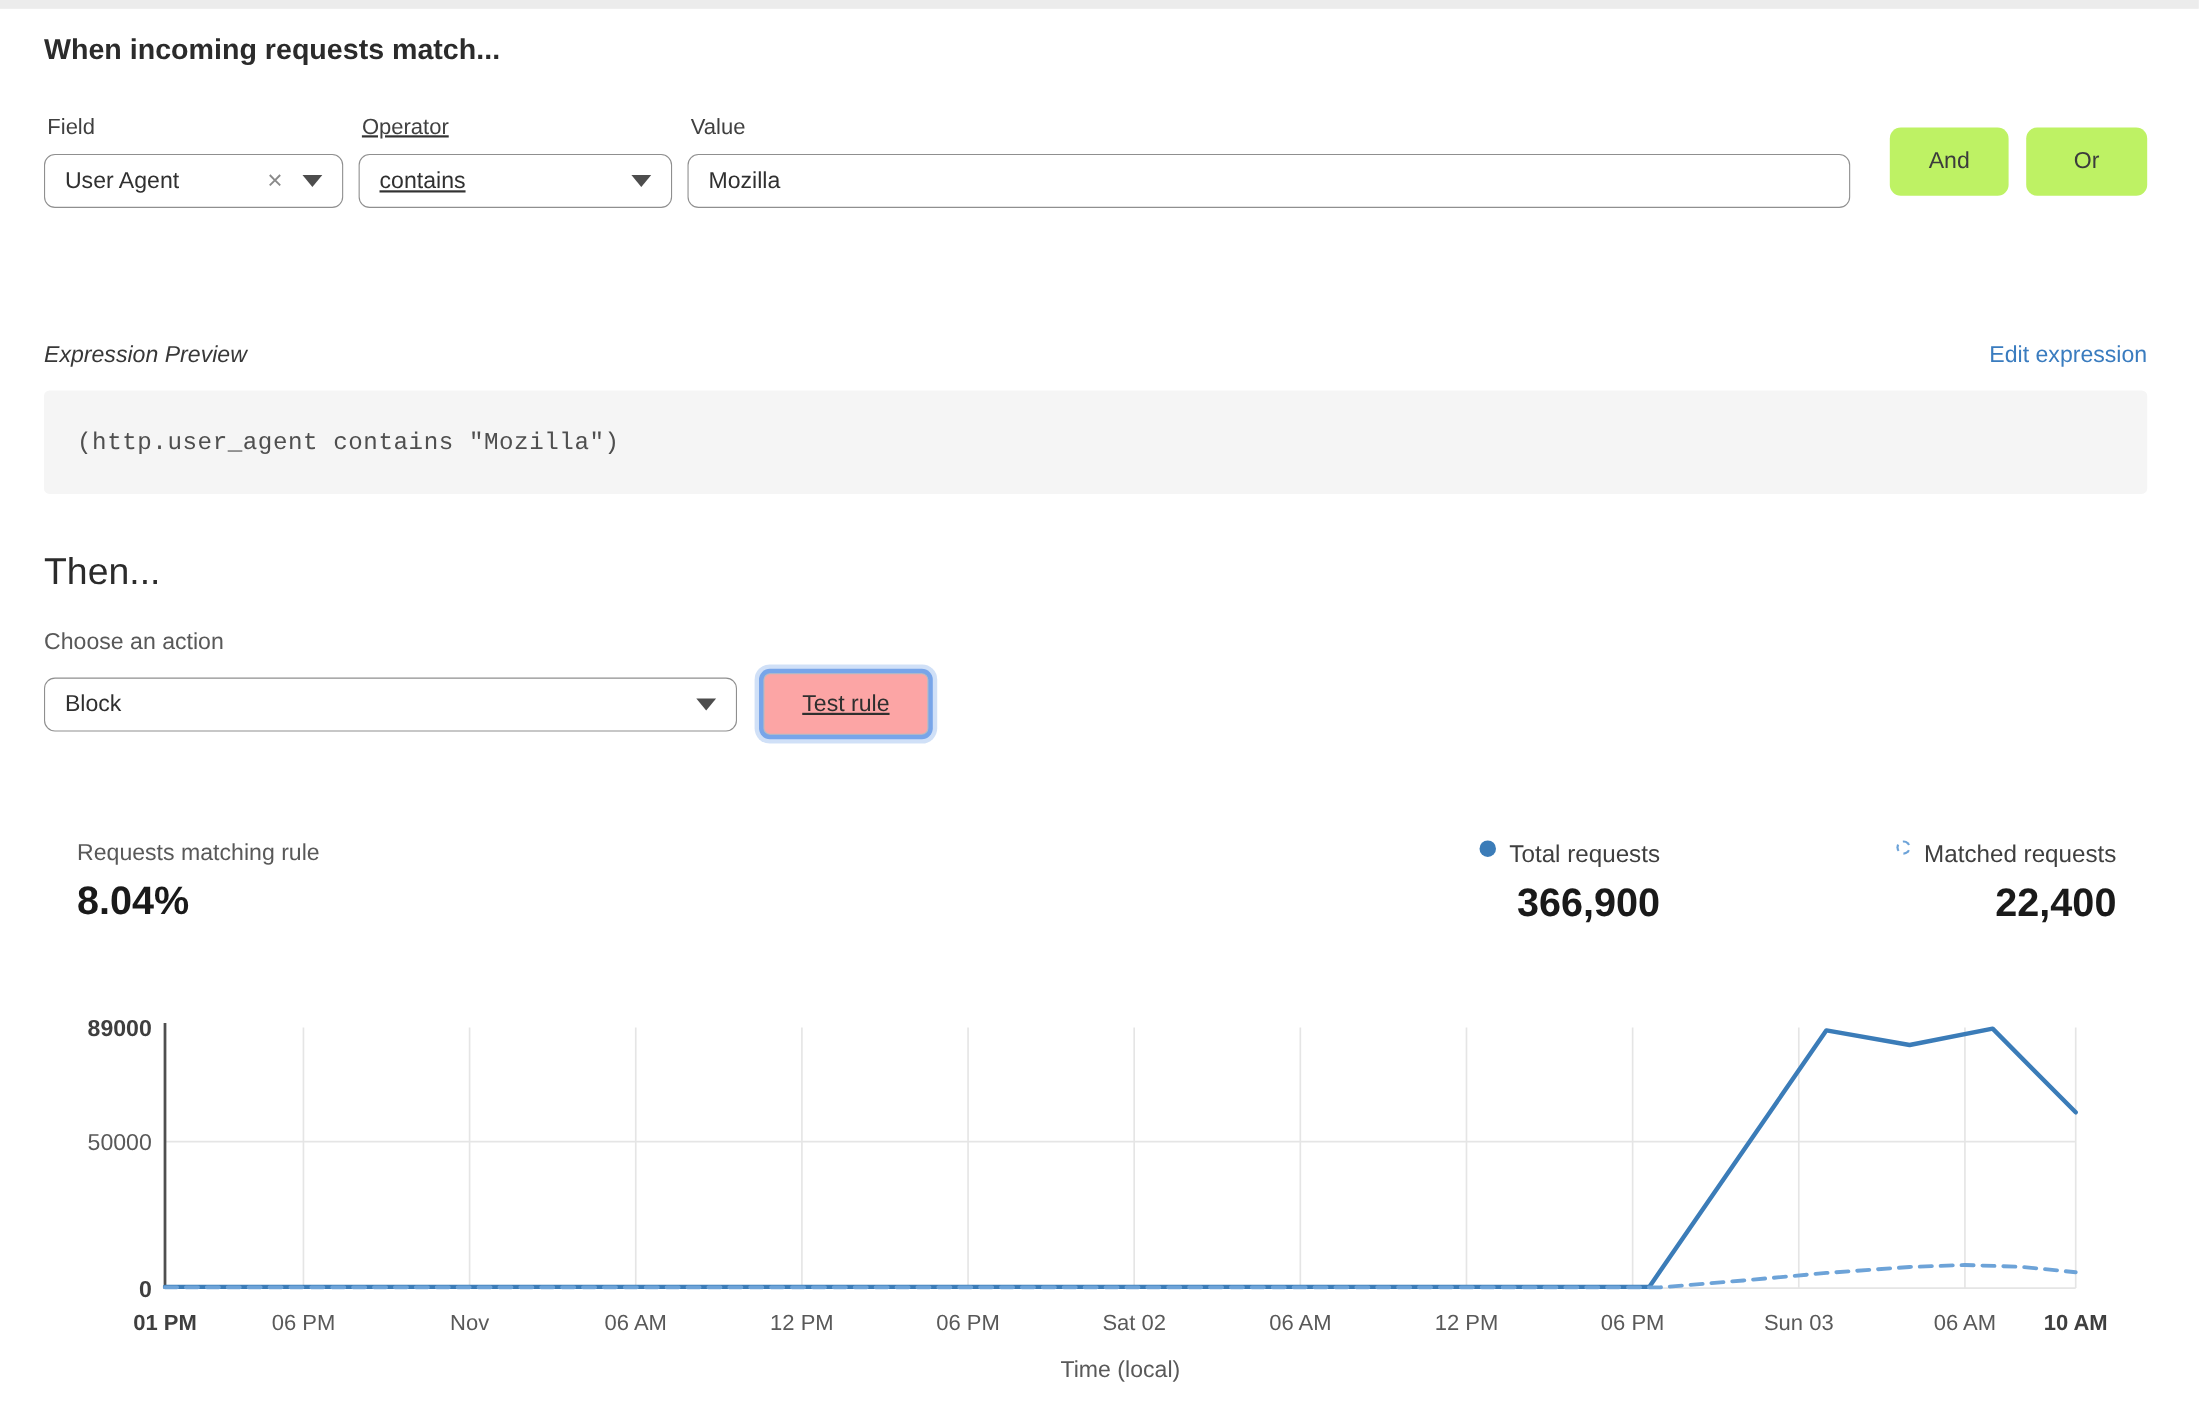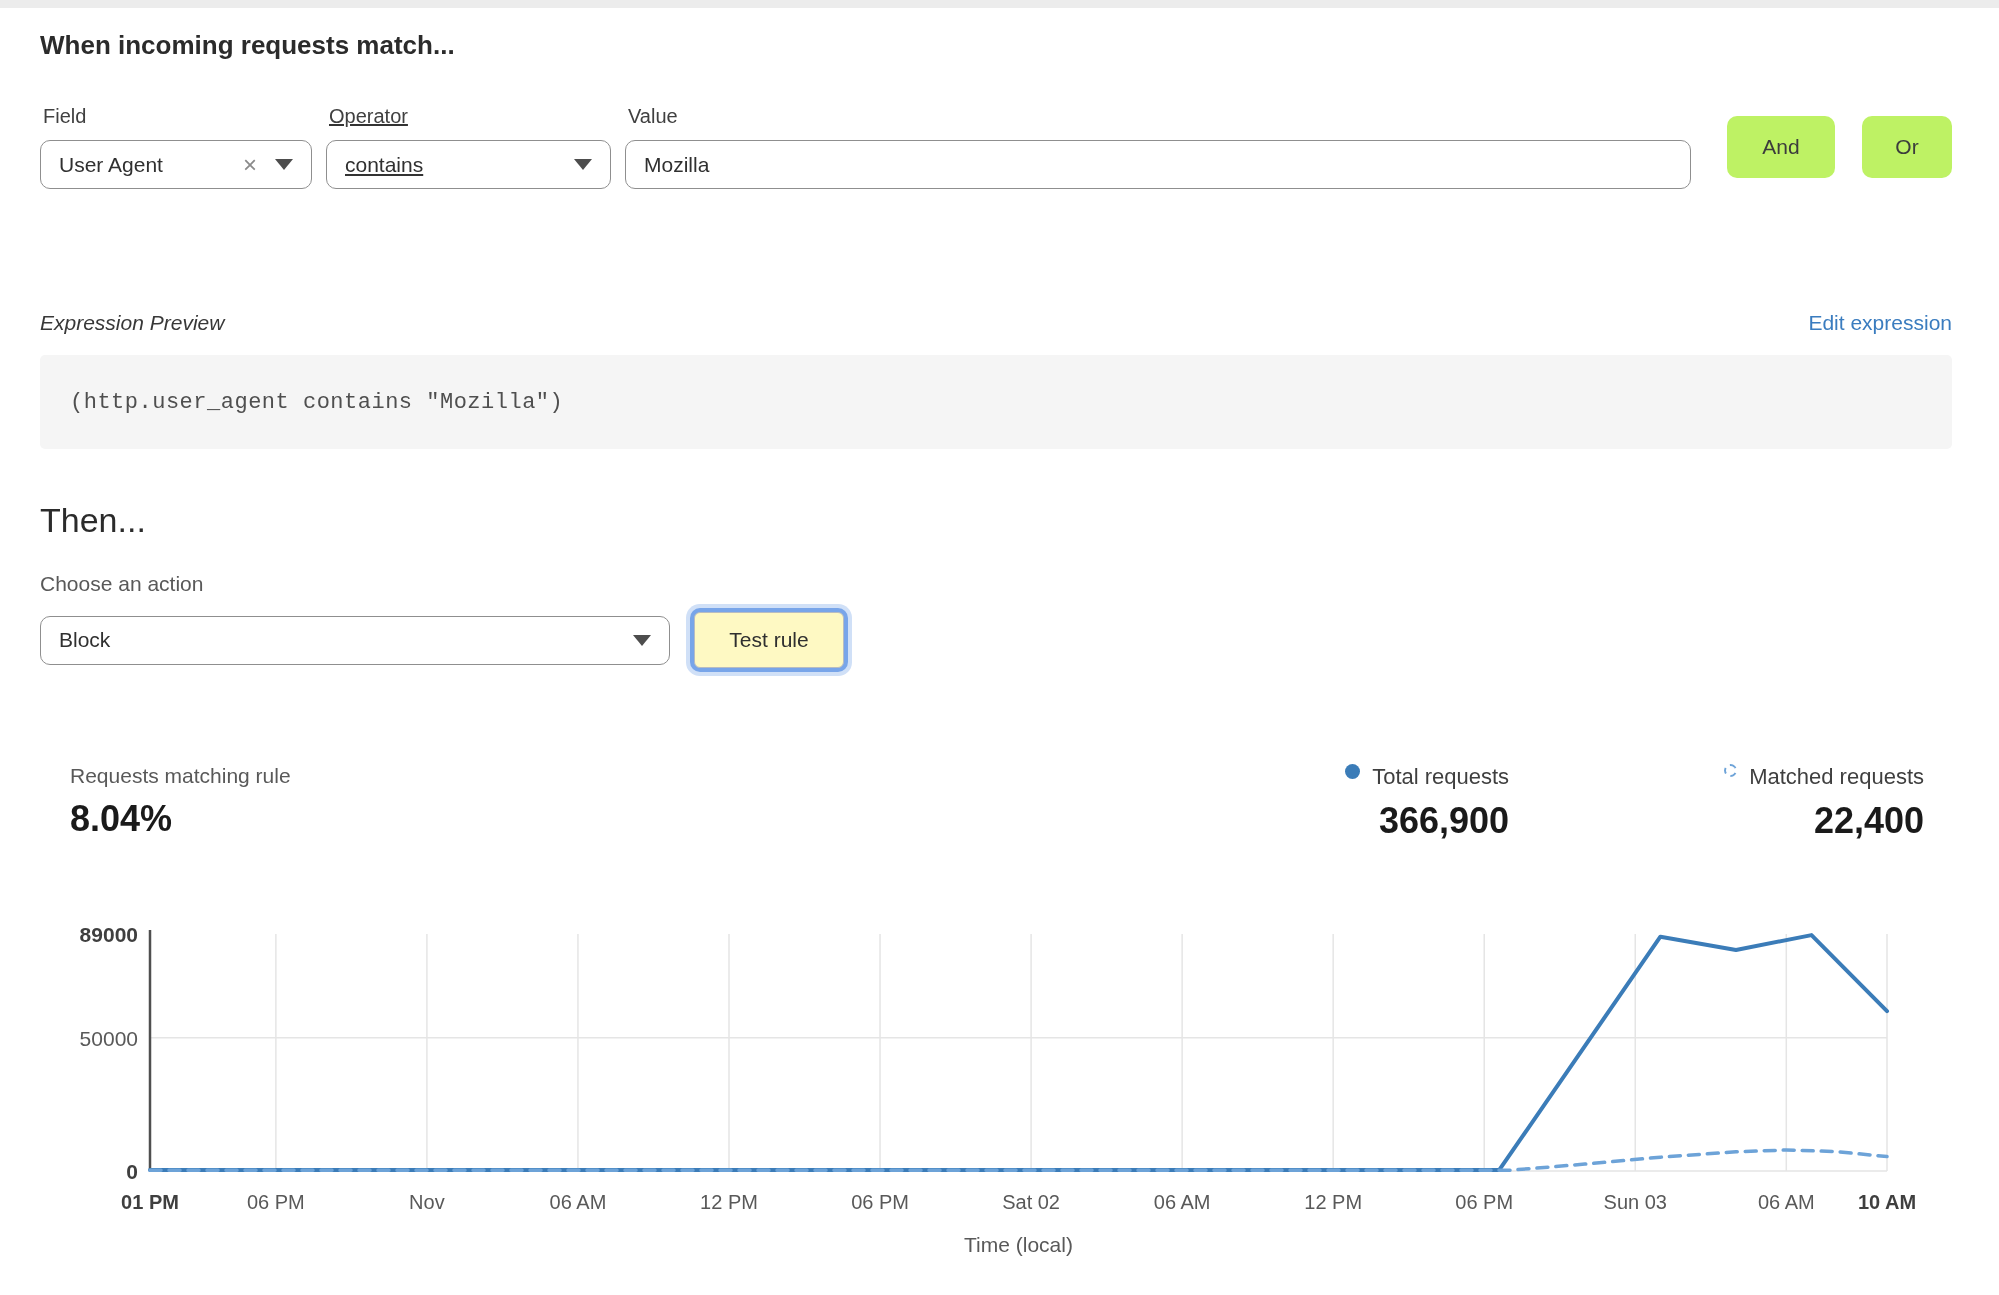--- a/index.html
+++ b/index.html
@@ -19,39 +19,39 @@
   .field-col { width:272px; }
   .op-col { width:285px; margin-left:14px;text-decoration:underline; }
   .val-col { flex:1; margin-left:14px; }
   .clear-x { margin-left:auto; color:#8a8a8a; font-size:24px; line-height:1; cursor:pointer; }
   .tri { width:0; height:0; border-left:9px solid transparent; border-right:9px solid transparent;
          border-top:11px solid #4d4d4d; margin-left:18px; }
   .tri.auto { margin-left:auto; }
   .gray-btn { height:62px; border:none; border-radius:10px; background:#bef264; color:#3c3c3c;
               font-size:21px; font-family:inherit; cursor:pointer; }
   .and-btn { width:108px; margin-left:36px; }
-  .or-btn  { width:90px;  margin-left:27px; }
+  .or-btn  { width:110px;  margin-left:16px; }
 
   
   .expr-head { margin-top:122px; display:flex; align-items:baseline; }
   .expr-label { font-size:21px; color:#383838;font-style:italic; }
   .expr-link { margin-left:auto; font-size:21px; color:#3a7cbf; text-decoration:none; cursor:pointer; }
   .code-box { margin-top:20px; height:94px; background:#f5f5f5; border-radius:5px;
               display:flex; align-items:center; padding:0 30px; }
   .code { font-family:"Liberation Mono","DejaVu Sans Mono",monospace; font-size:22px;
           color:#4f4f4f; letter-spacing:0.5px; }
 
   
   .h2 { margin-top:52px; font-size:34px; font-weight:400; color:#2b2b2b; }
   .choose { margin-top:32px; font-size:21px; color:#595959; }
   .action-row { margin-top:16px; display:flex; align-items:center; }
   .action-select { width:630px; }
-  .test-btn { margin-left:24px; width:150px; height:56px; background:#fef9c3; color:#2f2f2f;
+  .test-btn { margin-left:24px; width:150px; height:56px; background:#fca5a5; color:#2f2f2f;
               border:1px solid #b7bcc2; border-radius:6px; font-size:21px; font-family:inherit; cursor:pointer;
-              box-shadow:0 0 0 4px #78a5e9, 0 0 0 8px rgba(120,165,233,.35); }
+              box-shadow:0 0 0 4px #78a5e9, 0 0 0 8px rgba(120,165,233,.35);text-decoration:underline; }
 
   
   .stats { margin-top:96px; display:flex; align-items:flex-start; }
   .stat-left { padding-left:30px; }
   .stat-label { font-size:21px; color:#595959; }
   .stat-value { margin-top:10px; font-size:36px; font-weight:700; color:#1a1a1a; }
   .stats-right { margin-left:auto; display:flex; gap:215px; padding-right:28px; }
   .stat-right-col { text-align:right; }
   .legend-row { display:flex; justify-content:flex-end; gap:12px;
                 font-size:22px; color:#3f3f3f; }

